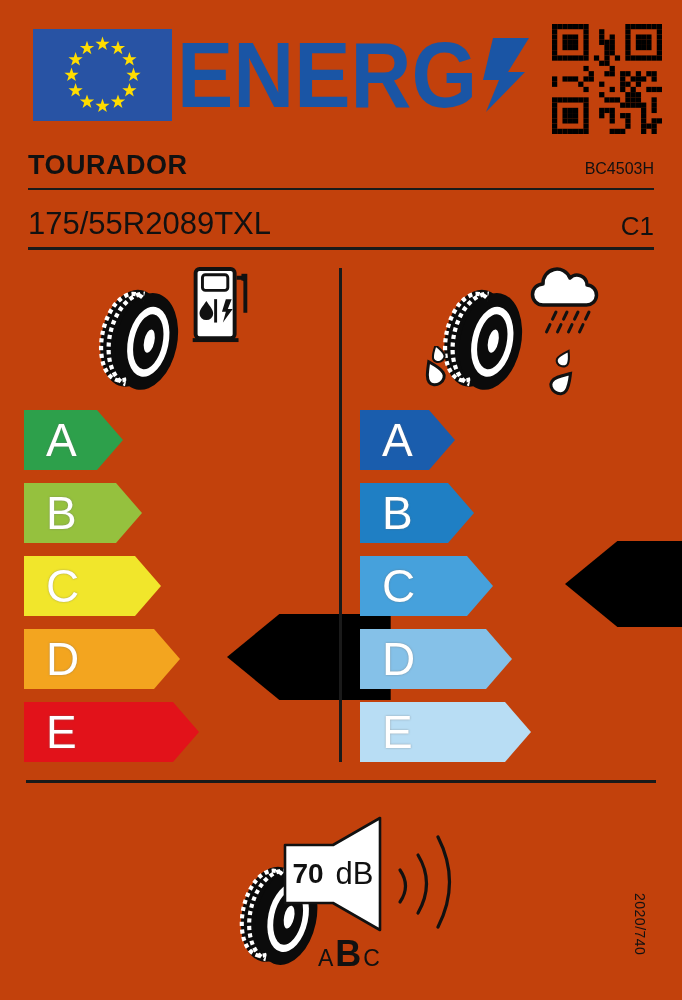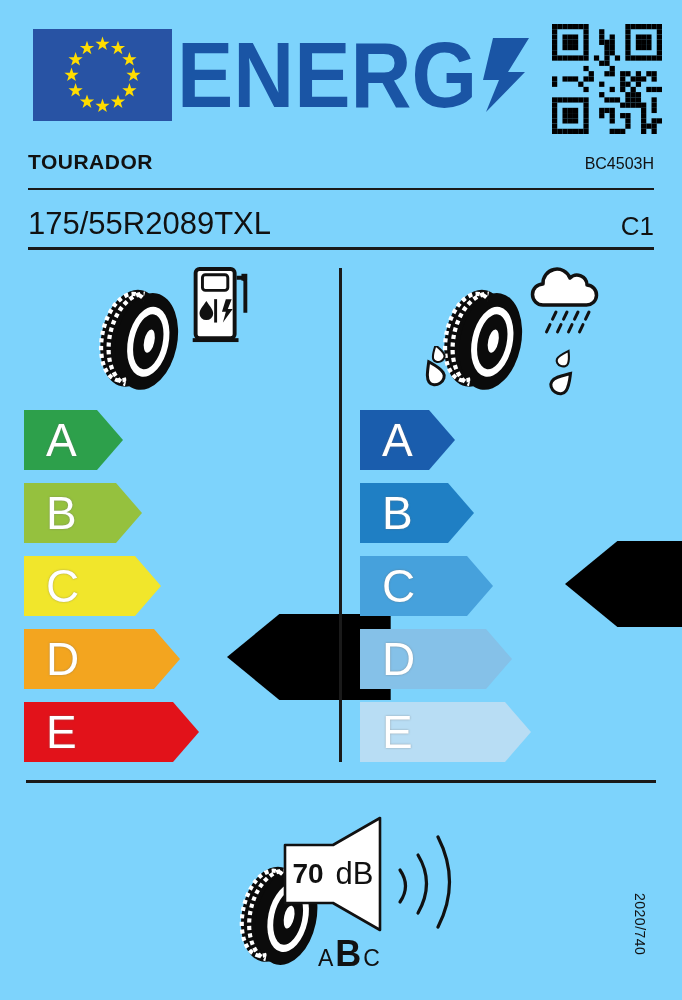--- a/index.html
+++ b/index.html
@@ -1,23 +1,23 @@
 <!DOCTYPE html>
 <html><head>
 <meta charset="utf-8">
 <style>
   html,body{margin:0;padding:0;background:#fff;}
-  .label{position:relative;width:682px;height:1000px;background:#7dd3fc;overflow:hidden;
+  .label{position:relative;width:682px;height:1000px;background:#c2410c;overflow:hidden;
          font-family:"Liberation Sans",sans-serif;color:#111;}
   .abs{position:absolute;}
 
   
   .brand-row{position:absolute;left:28px;top:150px;width:626px;height:32px;
              display:flex;justify-content:space-between;align-items:baseline;}
-  .brand{font-size:21px;font-weight:bold;letter-spacing:.5px;}
+  .brand{font-size:27px;font-weight:bold;letter-spacing:.5px;}
   .model{font-size:16px;}
   .rule{position:absolute;left:28px;width:626px;background:#1a1a1a;}
   .size-row{position:absolute;left:28px;top:200px;width:626px;height:42px;
             display:flex;justify-content:space-between;align-items:flex-end;gap:20px;}
   .size{font-size:31px;}
   .tyre-class{font-size:26px;}
 
   
   .divider{position:absolute;left:339px;top:268px;width:3px;height:494px;background:#1a1a1a;}
   .arrow{position:absolute;height:60px;line-height:60px;padding-left:22px;box-sizing:border-box;

